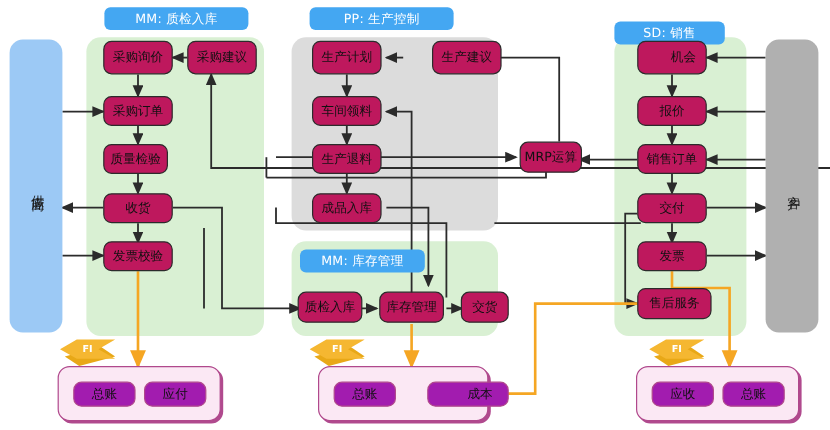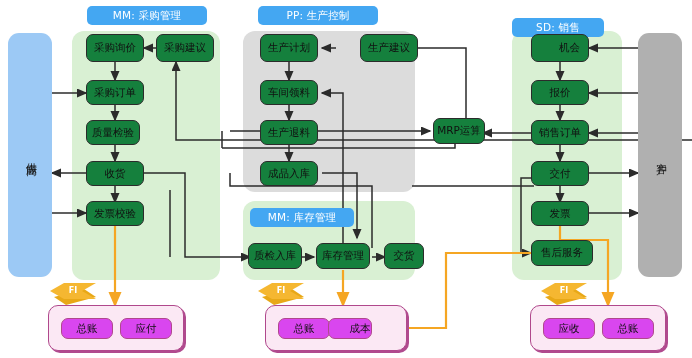--- a/index.html
+++ b/index.html
@@ -45,21 +45,21 @@
     color: #1a1a1a;
     writing-mode: vertical-rl;
     text-orientation: upright;
     letter-spacing: 1px;
   }
   .actor-supplier { background: #9cc9f5; }
   .actor-customer { background: #b0b0b0; }
 
   .node {
     position: absolute;
-    background: #15803d;
+    background: #be185d;
     border: 1.4px solid #2b2b2b;
     border-radius: 7px;
     display: flex;
     align-items: center;
     justify-content: center;
     font-size: 10.5px;
     color: #111111;
     box-sizing: border-box;
     white-space: nowrap;
   }
@@ -67,21 +67,21 @@
   .fi-panel {
     position: absolute;
     background: #fbe8f4;
     border: 1.6px solid #b0488c;
     border-radius: 10px;
     box-shadow: 2px 2px 0 #b04a8e;
     box-sizing: border-box;
   }
   .fi-chip {
     position: absolute;
-    background: #d946ef;
+    background: #a21caf;
     border: 1.4px solid #b0488c;
     border-radius: 7px;
     display: flex;
     align-items: center;
     justify-content: center;
     font-size: 10.5px;
     color: #101010;
     box-sizing: border-box;
     white-space: nowrap;
   }
@@ -197,21 +197,21 @@
     </g>
   </svg>
 
   <div class="actor actor-supplier" style="left:8px; top:33px; width:44px; height:244px;">
     <span>供应商</span>
   </div>
   <div class="actor actor-customer" style="left:638px; top:33px; width:44px; height:244px;">
     <span>客户</span>
   </div>
 
-  <div class="badge" style="left:87px;  top:6px;  width:120px; height:19px;">MM: 采购管理</div>
+  <div class="badge" style="left:87px;  top:6px;  width:120px; height:19px;">MM: 质检入库</div>
   <div class="badge" style="left:258px; top:6px;  width:120px; height:19px;">PP: 生产控制</div>
   <div class="badge" style="left:512px; top:18px;  width:92px;  height:19px;">SD: 销售</div>
   <div class="badge" style="left:250px; top:208px; width:104px; height:19px;">MM: 库存管理</div>
 
   <div class="node" style="left:86px;  top:34px;  width:58px; height:28px;">采购询价</div>
   <div class="node" style="left:156px; top:34px;  width:58px; height:28px;">采购建议</div>
   <div class="node" style="left:86px;  top:80px;  width:58px; height:25px;">采购订单</div>
   <div class="node" style="left:86px;  top:120px; width:54px; height:25px;">质量检验</div>
   <div class="node" style="left:86px;  top:161px; width:58px; height:25px;">收货</div>
   <div class="node" style="left:86px;  top:201px; width:58px; height:25px;">发票校验</div>
@@ -248,21 +248,21 @@
 
   <div class="fi-ribbon" style="left:258px; top:281px;">
     <span class="rlabel">FI</span>
     <svg width="46" height="24">
       <path d="M4,16 L16,24 L46,16 L34,8 z" fill="#e8a817"></path>
       <path d="M0,10 L14,2 L46,2 L32,10 L46,18 L14,18 z" fill="#f5b731"></path>
     </svg>
   </div>
   <div class="fi-panel" style="left:265px; top:305px; width:142px; height:46px;"></div>
   <div class="fi-chip" style="left:278px; top:318px; width:52px; height:21px;">总账</div>
-  <div class="fi-chip" style="left:328px; top:318px; width:44px; height:21px;padding-left:20px;">成本</div>
+  <div class="fi-chip" style="left:356px; top:318px; width:68px; height:21px;padding-left:20px;">成本</div>
 
   <div class="fi-ribbon" style="left:541px; top:281px;">
     <span class="rlabel">FI</span>
     <svg width="46" height="24">
       <path d="M4,16 L16,24 L46,16 L34,8 z" fill="#e8a817"></path>
       <path d="M0,10 L14,2 L46,2 L32,10 L46,18 L14,18 z" fill="#f5b731"></path>
     </svg>
   </div>
   <div class="fi-panel" style="left:530px; top:305px; width:136px; height:46px;"></div>
   <div class="fi-chip" style="left:543px; top:318px; width:52px; height:21px;">应收</div>

